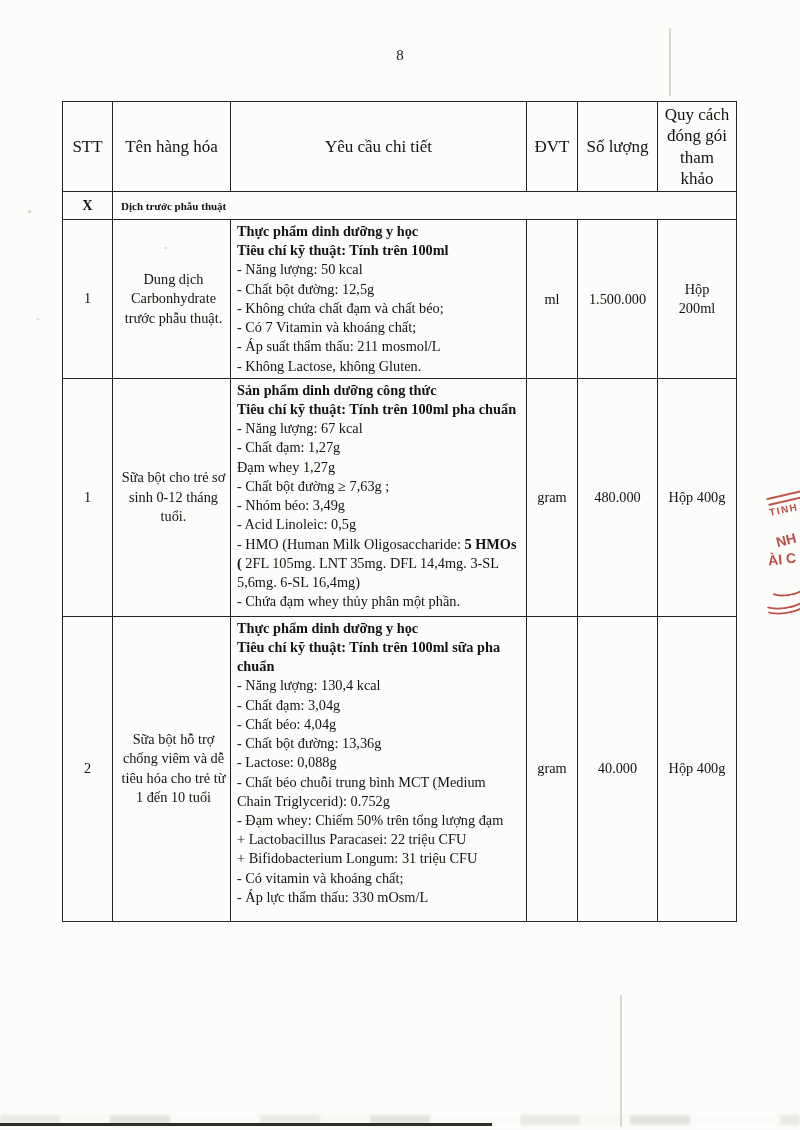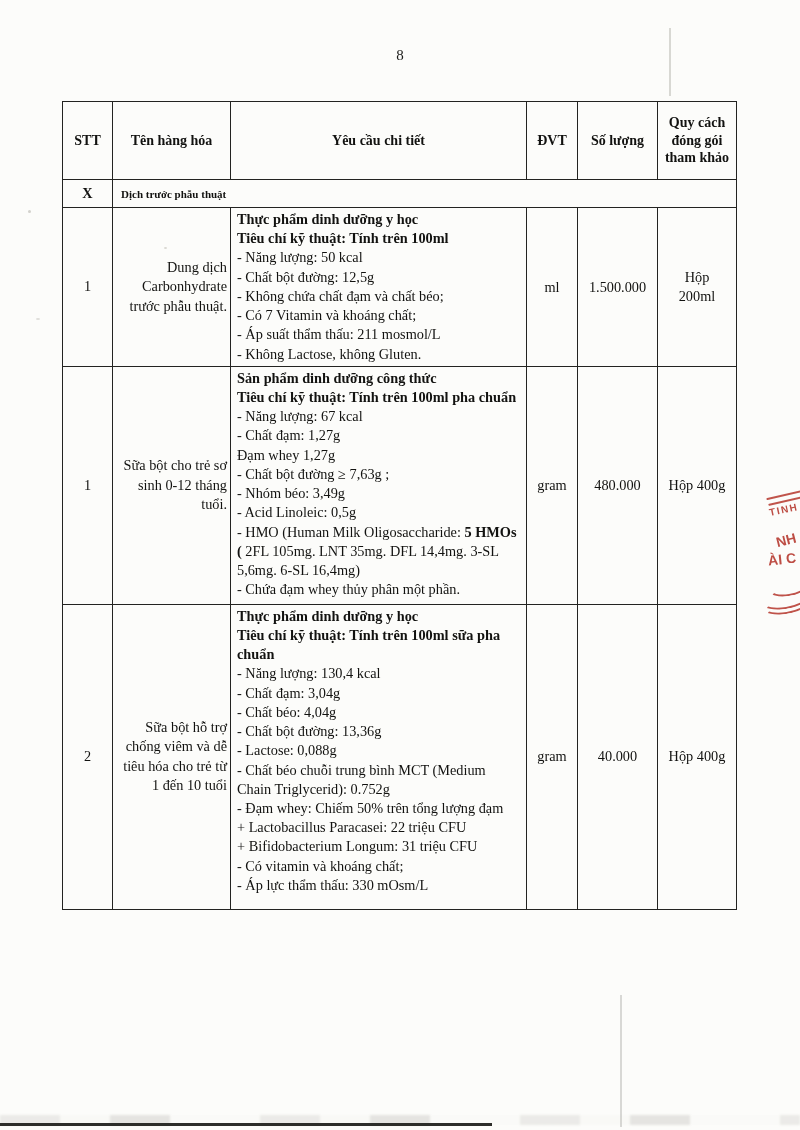--- a/index.html
+++ b/index.html
@@ -30,34 +30,34 @@
   .doc-table col.c-pack{width:79px}
   .doc-table th,.doc-table td{
     border:1.7px solid #232321;
     padding:2px 4px;
     font-size:14.3px;
     vertical-align:middle;
     overflow:hidden;
   }
   tr.header-row{height:78px}
   tr.header-row th{
-    font-weight:bold;text-align:center;font-size:14px;line-height:1.25;
+    font-weight:normal;text-align:center;font-size:17px;line-height:1.25;
     padding:2px 6px;
   }
   tr.section-row{height:28px}
   tr.section-row td.stt-cell{font-weight:bold;text-align:center;}
   tr.section-row td.section-label-cell{
     font-weight:bold;text-align:left;padding-left:8px;font-size:11px;
   }
   tr.item-row-0{height:152px}
   tr.item-row-1{height:238px}
   tr.item-row-2{height:305px}
   td.stt-cell{text-align:center;}
   td.name-cell{
-    text-align:right;padding-left:7px;padding-right:3px;line-height:1.36;
+    text-align:center;padding-left:7px;padding-right:3px;line-height:1.36;
   }
   td.details-cell{
     vertical-align:top;text-align:left;
     padding:2px 4px 2px 6px;line-height:1.345;
   }
   td.details-cell p{margin:0;}
   td.details-cell .b{font-weight:bold;}
   td.unit-cell,td.quantity-cell,td.packaging-cell{text-align:center;line-height:1.3;}
   
   .stamp{

